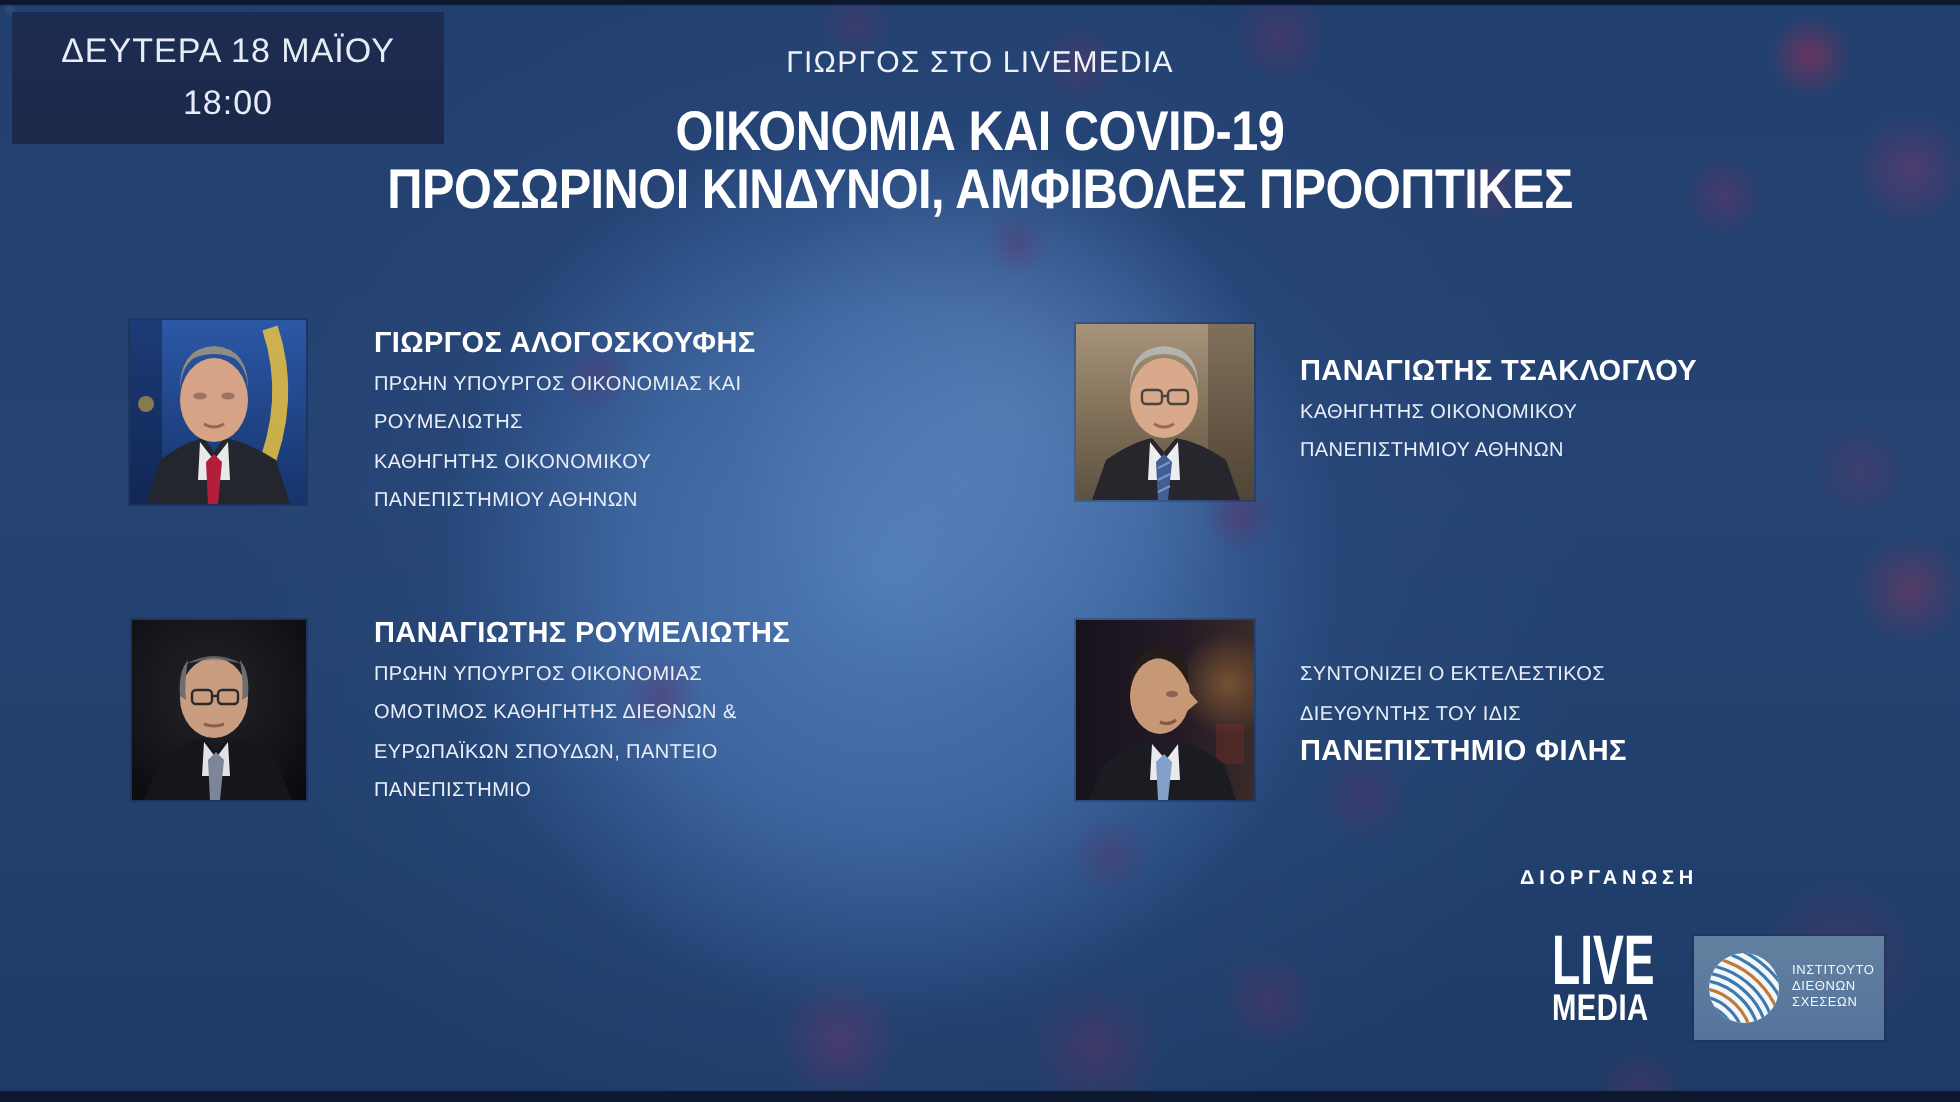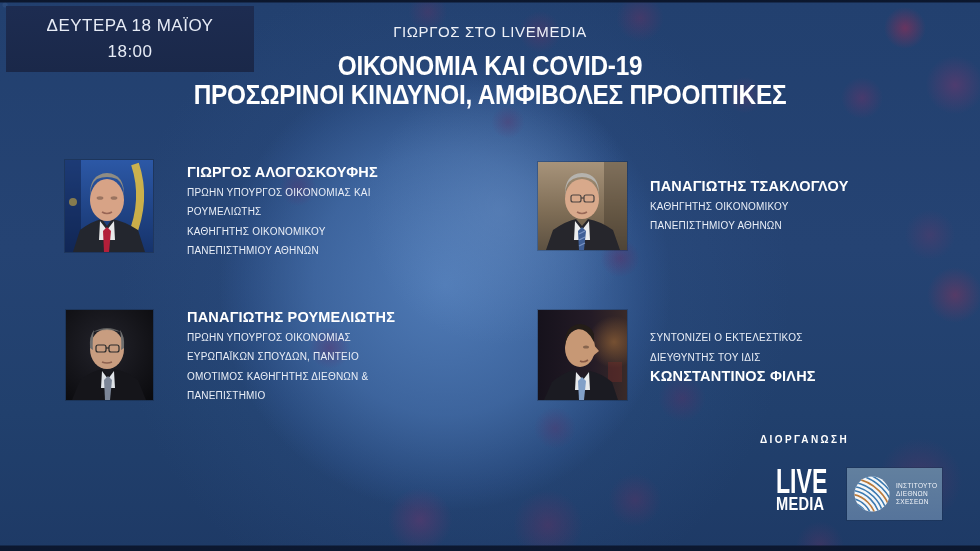--- a/index.html
+++ b/index.html
@@ -36,21 +36,21 @@
       radial-gradient(circle at 5px 5px, rgba(150,185,230,.08) 2px, rgba(150,185,230,0) 3px),
       
       radial-gradient(circle 180px at 500px 210px, rgba(125,162,212,.30), rgba(125,162,212,0) 75%),
       radial-gradient(circle 290px at 445px 285px, rgba(82,126,186,.92), rgba(70,112,172,.70) 45%, rgba(52,90,150,.30) 70%, rgba(52,90,150,0) 78%),
       radial-gradient(circle 420px at 455px 295px, rgba(55,94,152,.45), rgba(55,94,152,0) 80%),
       
       linear-gradient(180deg,#22406f 0%,#254373 45%,#21406d 75%,#1e3a66 100%);
     background-size:auto,auto,auto,auto,auto,auto,auto,auto,auto,auto,auto,auto,auto,auto,auto,auto,auto,auto,auto,auto,auto,auto,13px 13px,auto,auto,auto,auto;
   }
   .datetime-box{
-    position:absolute;left:6px;top:6px;width:248px;height:66px;
+    position:absolute;left:6px;top:6px;width:216px;height:66px;
     background:linear-gradient(180deg,#1d2c51 0%,#1a2849 100%);
     display:flex;flex-direction:column;align-items:center;justify-content:center;
     font-size:17px;line-height:26px;letter-spacing:.5px;color:#e7ecf6;
   }
   .live-label{position:absolute;left:0;top:23px;width:100%;text-align:center;
     font-size:15px;letter-spacing:.6px;color:#eef1f8;}
   .title{position:absolute;left:0;top:51px;width:100%;text-align:center;
     font-weight:bold;font-size:28px;line-height:29px;color:#fff;}
   .title-line{transform:scaleX(.87);transform-origin:50% 50%;letter-spacing:-.3px;white-space:nowrap;}
   .speaker{position:absolute;width:350px;}
@@ -161,22 +161,22 @@
       <path d="M58,38 Q59,26 54,20 Q56,32 55,40 Z" fill="#6e6e6e"></path>
       <path d="M27,22 Q41,14 55,22 Q41,18 27,22 Z" fill="#7a7a78" opacity=".7"></path>
       <rect x="30" y="35" width="10" height="7" rx="2" fill="none" stroke="#2a2a2a" stroke-width="1.2"></rect>
       <rect x="43" y="35" width="10" height="7" rx="2" fill="none" stroke="#2a2a2a" stroke-width="1.2"></rect>
       <path d="M40,38 L43,38" stroke="#2a2a2a" stroke-width="1.2"></path>
       <path d="M36,52 Q41,54 46,52" stroke="rgba(80,35,30,.5)" stroke-width="1.5" fill="none"></path>
     </svg>
     <div class="info" style="left:121px;top:-2px;">
       <div class="speaker-name">ΠΑΝΑΓΙΩΤΗΣ ΡΟΥΜΕΛΙΩΤΗΣ</div>
       <div class="speaker-line">ΠΡΩΗΝ ΥΠΟΥΡΓΟΣ ΟΙΚΟΝΟΜΙΑΣ</div>
+      <div class="speaker-line">ΟΜΟΤΙΜΟΣ ΚΑΘΗΓΗΤΗΣ ΔΙΕΘΝΩΝ &amp;</div>
       <div class="speaker-line">ΕΥΡΩΠΑΪΚΩΝ ΣΠΟΥΔΩΝ, ΠΑΝΤΕΙΟ</div>
-      <div class="speaker-line">ΟΜΟΤΙΜΟΣ ΚΑΘΗΓΗΤΗΣ ΔΙΕΘΝΩΝ &amp;</div>
       <div class="speaker-line">ΠΑΝΕΠΙΣΤΗΜΙΟ</div>
     </div>
   </div>
 
   <div class="speaker" style="left:538px;top:310px;">
     <svg class="photo" width="89" height="90" viewBox="0 0 89 90">
       <defs>
           <linearGradient id="p4bg" x1="0" y1="0" x2="1" y2="0">
         <stop offset="0" stop-color="#16121c"></stop>
             <stop offset=".6" stop-color="#241b26"></stop>
@@ -195,21 +195,21 @@
       <path d="M44,67 L48,71 L46,90 L41,90 L40,71 Z" fill="#82a0c8"></path>
       <ellipse cx="42" cy="38" rx="15" ry="19" fill="#c79875"></ellipse>
       <path d="M55,34 L61,41 L55,46 Z" fill="#c79875"></path>
       <path d="M27,34 Q27,15 42,14 Q53,15 56,24 L56,32 Q50,19 40,19 Q29,21 27,36 Z" fill="#241d18"></path>
       <ellipse cx="48" cy="37" rx="3" ry="1.6" fill="rgba(40,25,20,.4)"></ellipse>
       <path d="M50,50 Q46,53 42,51" stroke="rgba(80,35,30,.55)" stroke-width="1.6" fill="none"></path>
     </svg>
     <div class="info" style="left:112px;top:18px;">
       <div class="speaker-line">ΣΥΝΤΟΝΙΖΕΙ Ο ΕΚΤΕΛΕΣΤΙΚΟΣ</div>
       <div class="speaker-line">ΔΙΕΥΘΥΝΤΗΣ ΤΟΥ ΙΔΙΣ</div>
-      <div class="speaker-name">ΚΩΝΣΤΑΝΤΙΝΟΣ ΦΙΛΗΣ</div>
+      <div class="speaker-name">ΠΑΝΕΠΙΣΤΗΜΙΟ ΦΙΛΗΣ</div>
     </div>
   </div>
 
   <div class="organizer-label">ΔΙΟΡΓΑΝΩΣΗ</div>
 
   <div class="lm-logo">
     <div class="lm-live">LIVE</div>
     <div class="lm-media">MEDIA</div>
   </div>
 

